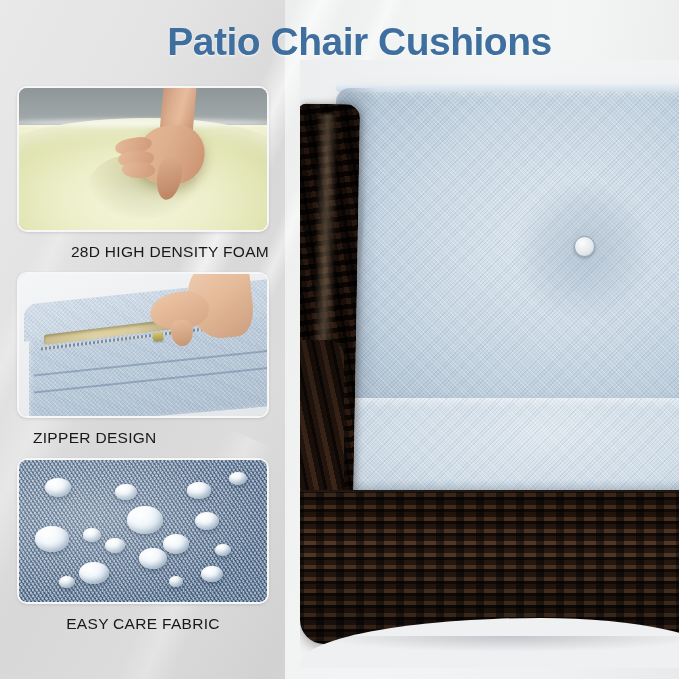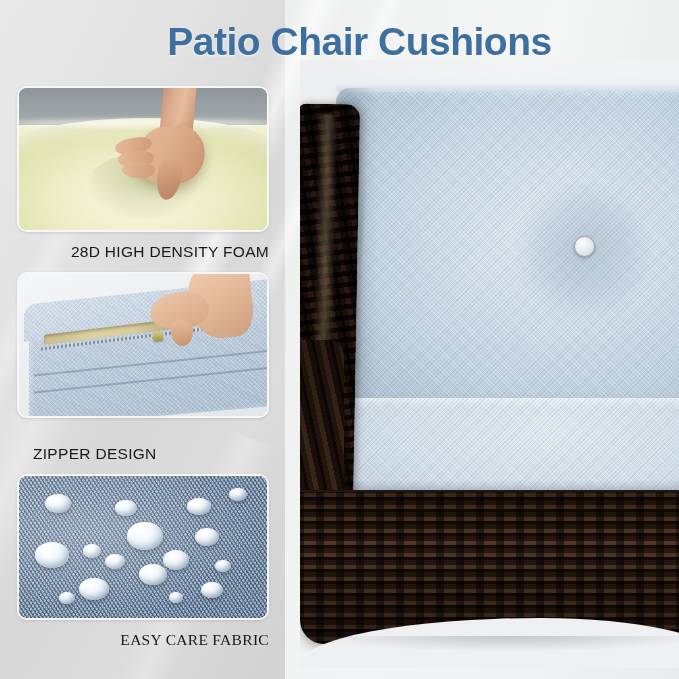--- a/index.html
+++ b/index.html
@@ -95,21 +95,21 @@
   .panel-caption {
     width: 252px;
     text-align: center;
     font-size: 15.5px;
     color: #16181a;
     letter-spacing: 0.3px;
     line-height: 40px;
     height: 40px;
     white-space: nowrap;
   }
-  .panel-caption.left-aligned { text-align: left; padding-left: 16px; box-sizing: border-box; margin-top: 16px; }
+  .panel-caption.left-aligned { text-align: left; padding-left: 16px; box-sizing: border-box; }
 
   
   .foam-bg { position: absolute; inset: 0; background: linear-gradient(#a9b0b0 0%, #9ea5a6 20%, #9ea5a6 24%, #f2f3d6 26%, #e8ebbe 45%, #dfe2ab 70%, #d6d9a0 100%); }
   .foam-top-band { position: absolute; left:0; right:0; top:0; height: 26%; background: linear-gradient(#8e9699, #a4abab); }
   .foam-surface { position: absolute; left:-6%; right:-6%; top: 21%; bottom: -4%;
     border-radius: 52% 48% 0 0 / 28% 30% 0 0;
     background: radial-gradient(ellipse 70% 90% at 48% 70%, #f5f6dd 0%, #edefca 38%, #e1e4b2 68%, #d2d69c 100%);
     box-shadow: inset 0 8px 18px rgba(255,255,255,0.55); }
   .foam-dent { position: absolute; left: 28%; top: 46%; width: 44%; height: 46%;
     border-radius: 50%;
@@ -368,21 +368,21 @@
             <div class="bead" style="left: 86px; top: 78px; width: 20px; height: 15px;"></div>
             <div class="bead" style="left: 120px; top: 88px; width: 28px; height: 21px;"></div>
             <div class="bead" style="left: 196px; top: 84px; width: 16px; height: 12px;"></div>
             <div class="bead" style="left: 60px; top: 102px; width: 30px; height: 22px;"></div>
             <div class="bead" style="left: 182px; top: 106px; width: 22px; height: 16px;"></div>
             <div class="bead" style="left: 40px; top: 116px; width: 16px; height: 12px;"></div>
             <div class="bead" style="left: 150px; top: 116px; width: 14px; height: 11px;"></div>
           </div>
         <div class="fab-shadow"></div>
       </div>
-      <div class="panel-caption" style="text-align: right; padding-left: 0px; font-family: Liberation Serif, serif;">EASY CARE FABRIC</div>
+      <div class="panel-caption" style="text-align: center; padding-left: 0px;">EASY CARE FABRIC</div>
     </div>
   </div>
 
   <div class="product">
     <div class="prod-bg"></div>
 
     <div class="back-cushion"></div>
     <div class="back-piping"></div>
     <div class="back-left-shadow"></div>
     <div class="back-crease"></div>

